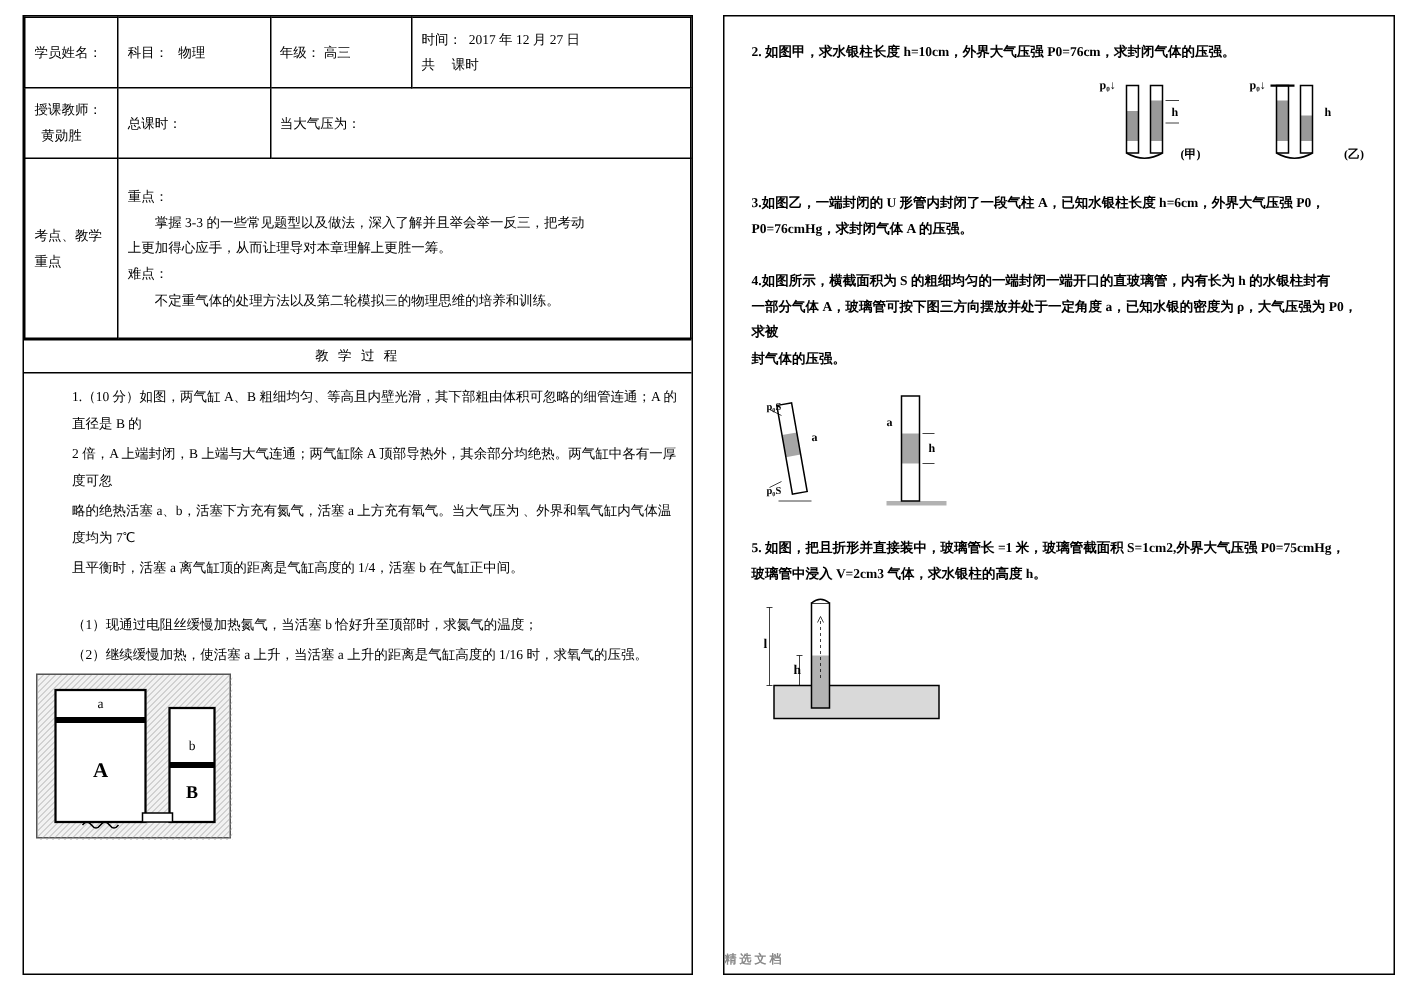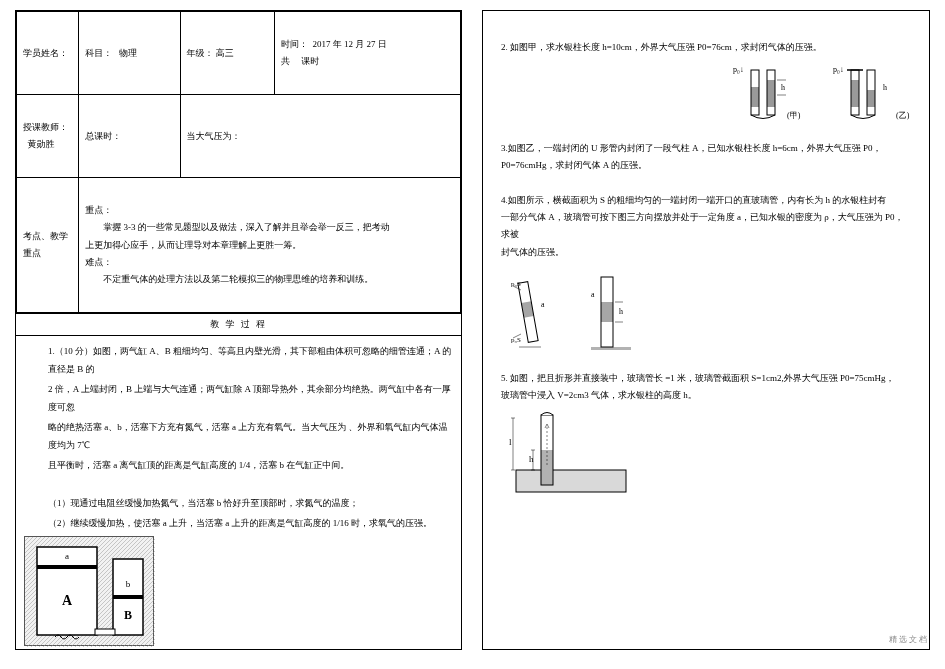--- a/index.html
+++ b/index.html
@@ -23,32 +23,33 @@
       width: 450px;
       height: 640px;
       background: #fff;
     }
     .page-left {
       padding: 0;
       display: flex;
       flex-direction: column;
     }
     .page-right {
-      padding: 28px 18px;
+      padding: 15px 18px;
       position: relative;
+      font-weight: bold;
     }
     
     
     table.header-table {
       width: 100%;
       border-collapse: collapse;
     }
     table.header-table td {
       border: 1px solid #000;
-      padding: 24px 6px;
+      padding: 6px 6px;
       vertical-align: middle;
       font-size: 9px;
       line-height: 1.9;
     }
     table.header-table td.label-cell { width: 14%; }
     
     .section-title {
       text-align: center;
       border-top: 1px solid #000;
       border-bottom: 1px solid #000;
@@ -83,21 +84,21 @@
     .right-fig {
       display: block;
       margin-top: 6px;
     }
     
     .footer-text {
       position: absolute;
       bottom: 4px;
       left: 0;
       width: 100%;
-      text-align: right;
+      text-align: left;
       font-size: 8px;
       color: #888;
       letter-spacing: 2px;
     }
     
     .indent { text-indent: 2em; }
     
     svg { display: block; }
   </style>
 </head>

